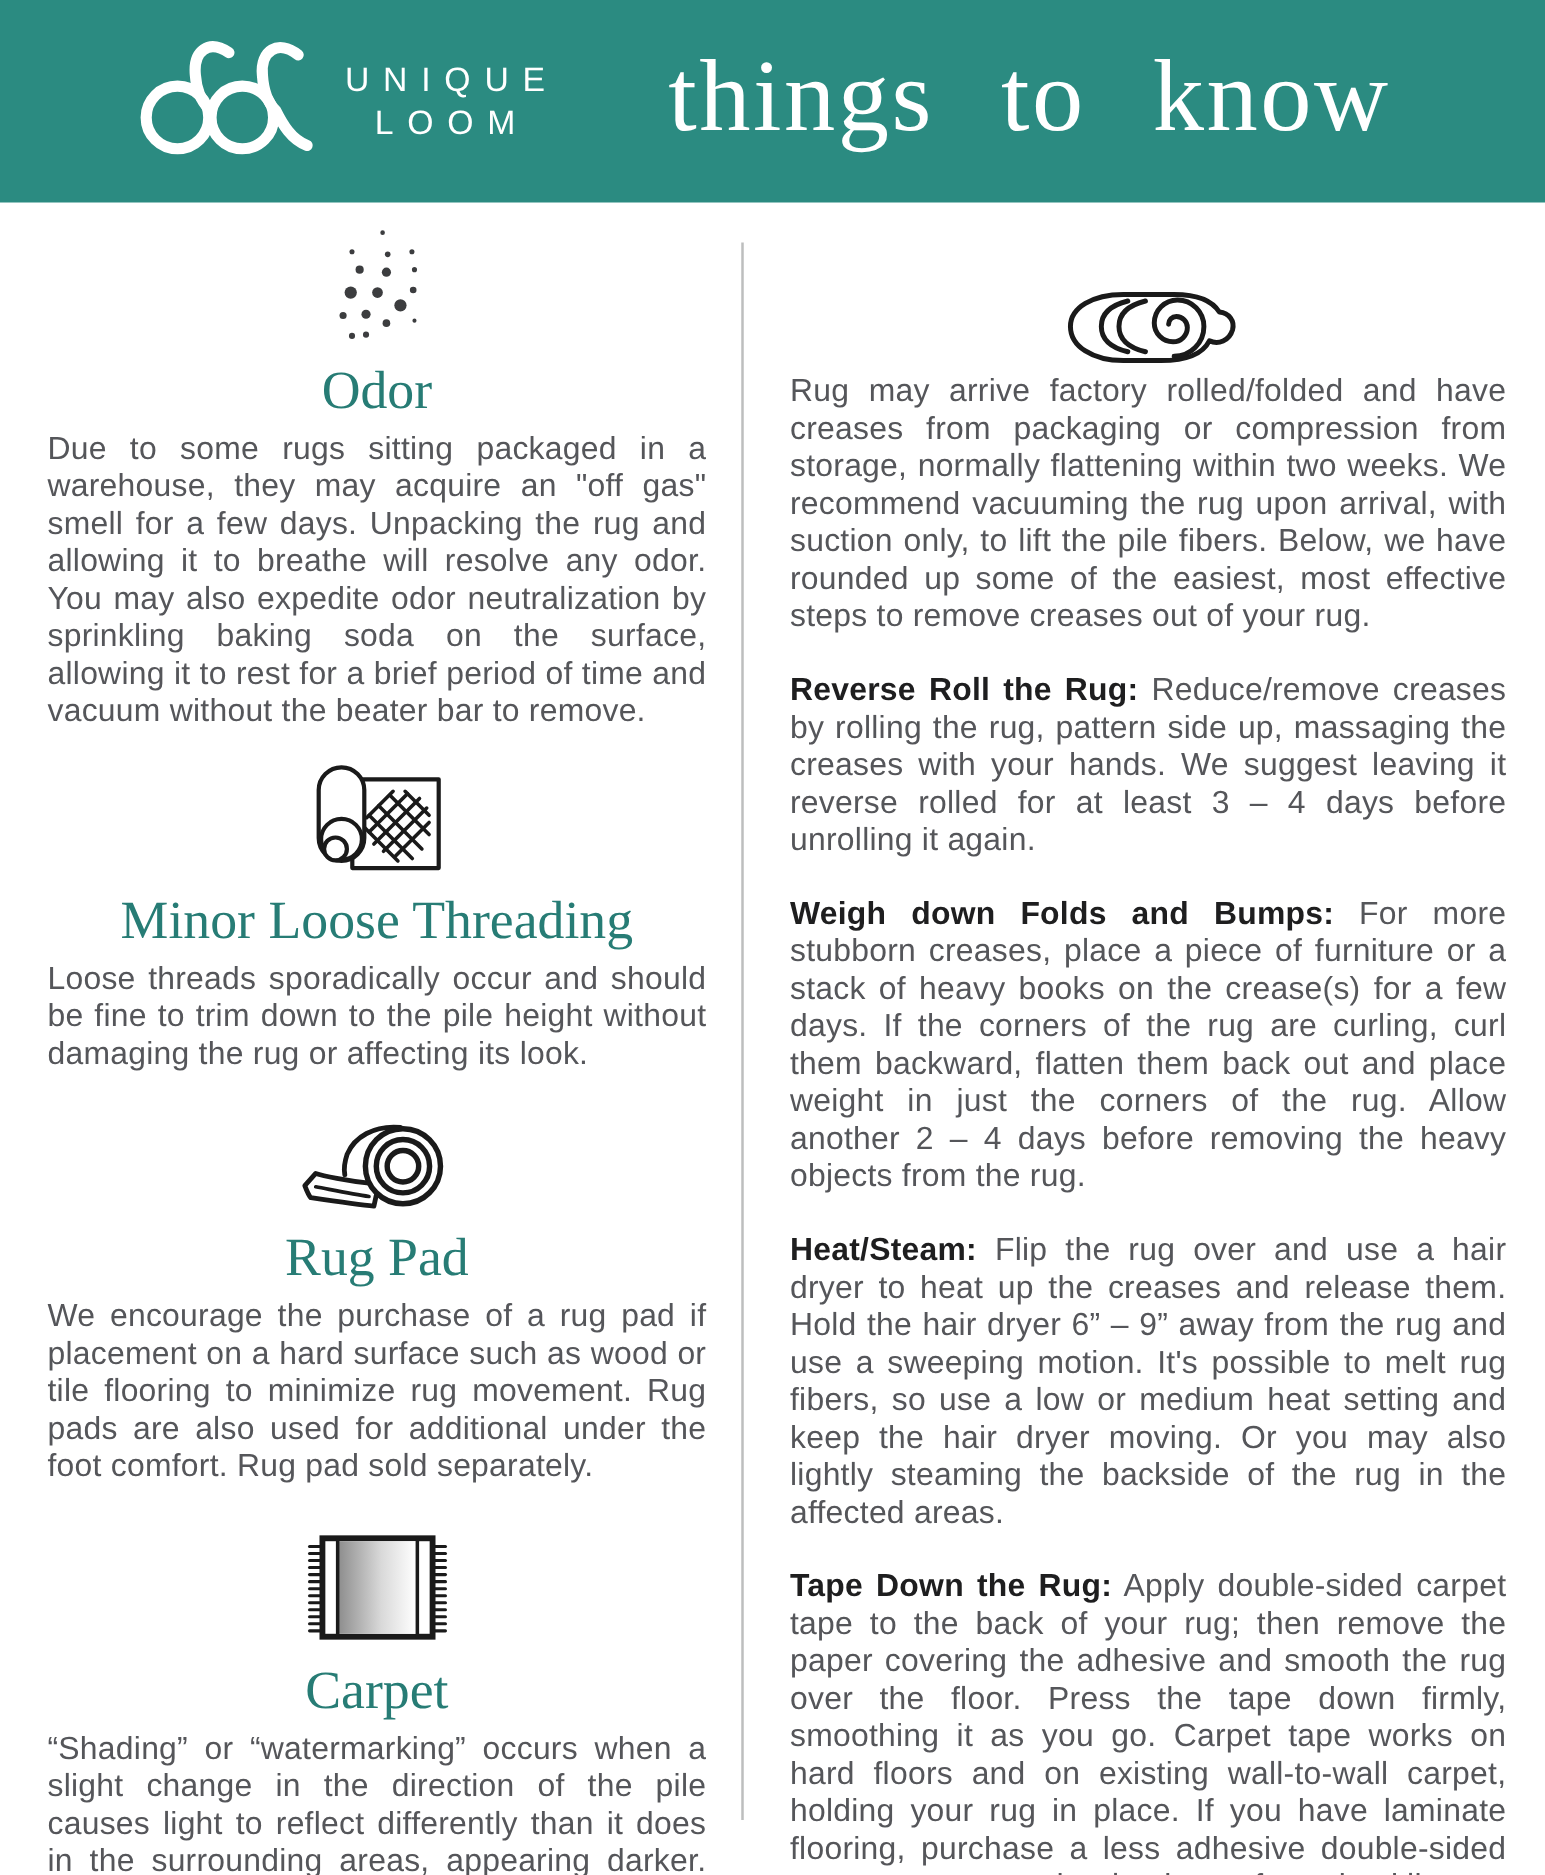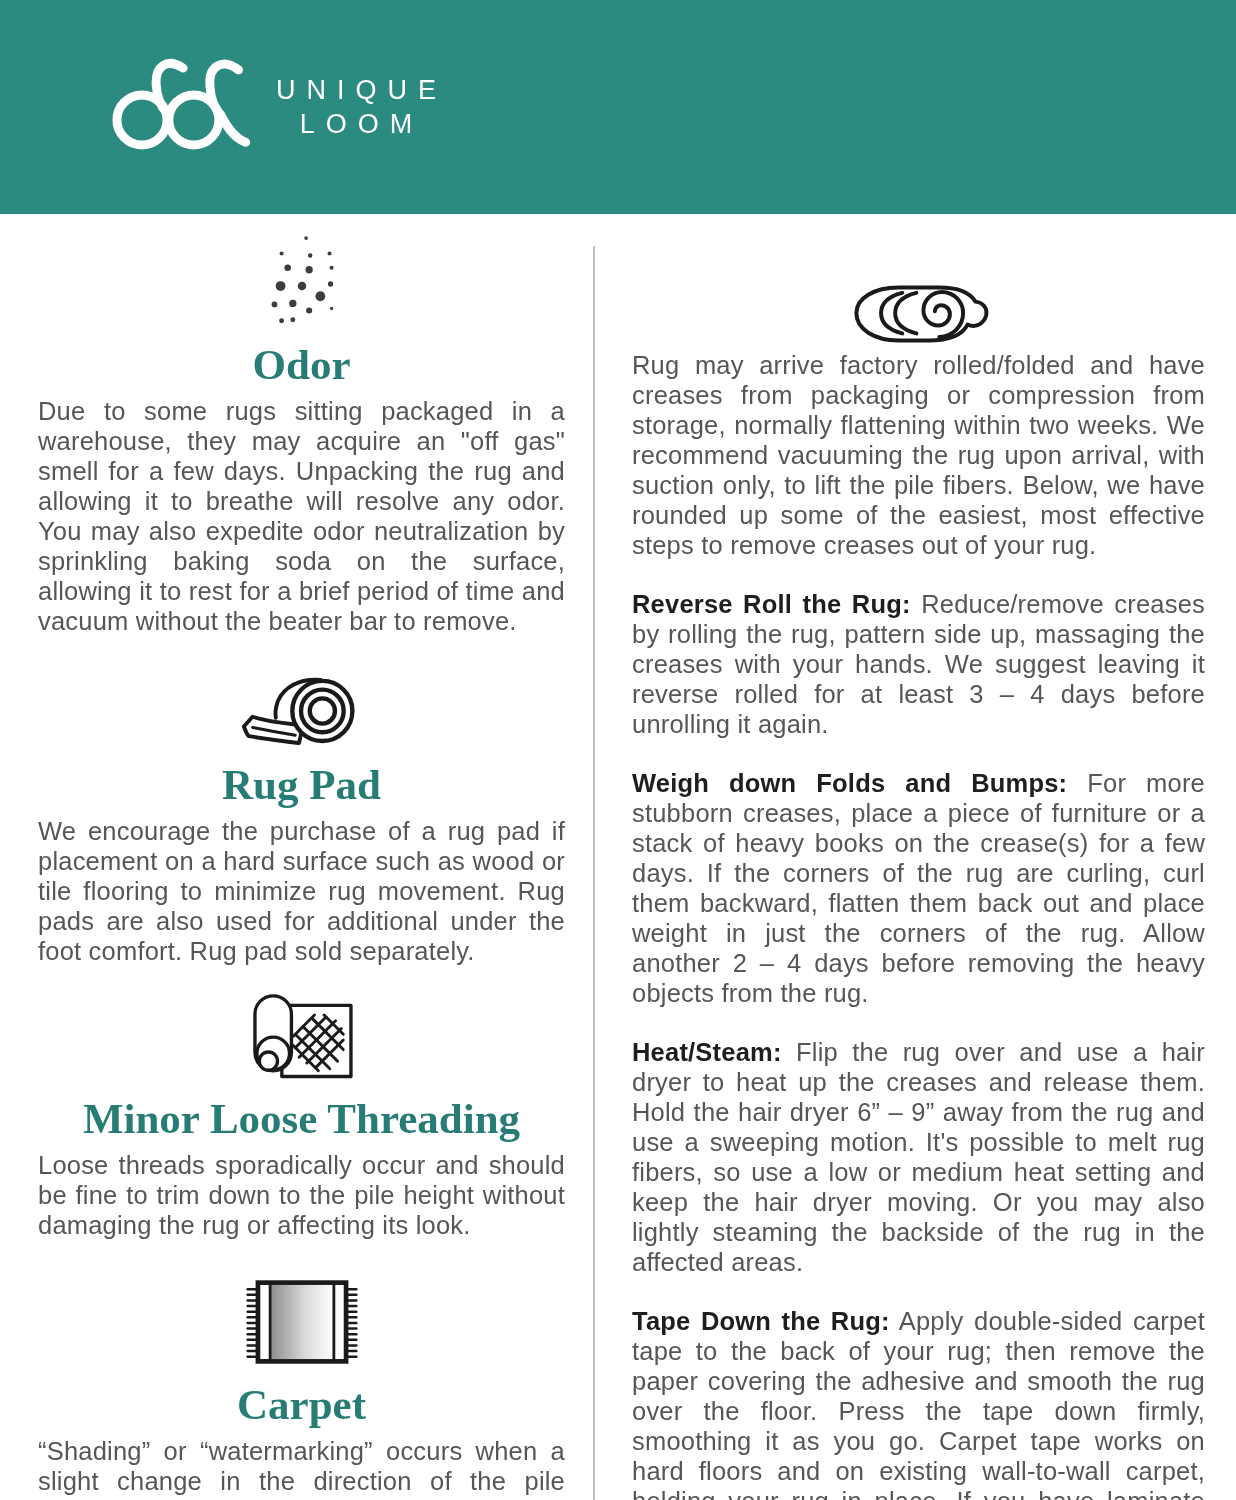--- a/index.html
+++ b/index.html
@@ -3,42 +3,42 @@
 <meta charset="utf-8">
 <style>
   html,body{margin:0;padding:0;}
   body{
     width:1236px;height:1500px;background:#ffffff;overflow:hidden;
     font-family:"Liberation Sans",sans-serif;
     -webkit-font-smoothing:antialiased;
   }
   
   .header{
-    height:214px;background:var(--header_bg,#2b8b81);
+    height:162px;background:var(--header_bg,#2b8b81);
     display:flex;align-items:center;box-sizing:border-box;
     padding:0 0 0 108px;
   }
   .logo-svg{width:152px;height:104px;flex:none;display:block;}
   .brand{margin-left:16px;color:#fff;text-align:center;flex:none;}
   .brand-line{font-size:27px;letter-spacing:11px;line-height:34px;font-weight:400;}
   .header-title{
     flex:1;text-align:center;color:#fff;
     font-family:"Liberation Serif","DejaVu Serif",serif;
     font-size:82px;line-height:1;letter-spacing:2px;word-spacing:0.38em;
     padding:0 46px 8px 10px;white-space:nowrap;
   }
   
   .main{display:flex;box-sizing:border-box;padding:18px 0 0 38px;}
   .col-left{width:527px;flex:none;}
   .divider{width:2px;flex:none;background:#bdbebe;margin-left:28px;margin-top:14px;height:1262px;}
   .col-right{width:573px;flex:none;margin-left:37px;}
   .icon-row{text-align:center;line-height:0;}
   .section-title{
     text-align:center;font-family:"Liberation Serif","DejaVu Serif",serif;
-    font-weight:700;font-size:43px;line-height:50px;color:var(--title_color,#277c75);
+    font-weight:400;font-size:43px;line-height:50px;color:var(--title_color,#277c75);
     margin:6px 0 6px 0;
   }
   .body-text{
     font-size:25.5px;line-height:30px;color:var(--body_color,#55565a);
     text-align:justify;margin:0;letter-spacing:0.2px;
   }
   .lead{color:#1e1e1f;font-weight:700;}
   .tip{margin-top:29px;}
   .mt1{margin-top:26px;}
   .mt2{margin-top:30px;}
@@ -54,20 +54,21 @@
       <circle cx="38" cy="72" r="28"></circle>
       <circle cx="96" cy="72" r="28"></circle>
       <path d="M 84,14 C 66,2 52,12 54,34 C 55,48 60,58 66,64"></path>
       <path d="M 146,16 C 128,2 112,12 114,34 C 115,50 120,60 126,66 C 132,78 140,92 154,97"></path>
     </g>
   </svg>
   <div class="brand">
     <div class="brand-line">UNIQUE</div>
     <div class="brand-line">LOOM</div>
   </div>
+  <div class="header-title">things to know</div>
 </div>
 
 <div class="main">
 
   <div class="col-left">
 
     <div class="section">
       <div class="icon-row">
         <svg width="96" height="102" viewBox="0 0 90 100" aria-hidden="true">
           <g fill="#3c3d3f">
@@ -88,35 +89,20 @@
               <circle cx="74" cy="75" r="1.6"></circle>
             <circle cx="25" cy="87" r="2.4"></circle>
               <circle cx="36" cy="86" r="2.4"></circle>
           </g>
         </svg>
       </div>
       <div class="section-title">Odor</div>
       <p class="body-text">Due to some rugs sitting packaged in a warehouse, they may acquire an "off gas" smell for a few days. Unpacking the rug and allowing it to breathe will resolve any odor. You may also expedite odor neutralization by sprinkling baking soda on the surface, allowing it to rest for a brief period of time and vacuum without the beater bar to remove.</p>
     </div>
 
-    <div class="section mt2">
-      <div class="icon-row">
-        <svg width="126" height="88" viewBox="0 0 130 90" aria-hidden="true">
-          <path d="M58,60 C40,58 20,54 14,52 L5,62 C5,62 8,70 10,72 C30,75 50,78 62,79 L64,70" class="icon-stroke icon-fillwhite" stroke-width="4"></path>
-          <path d="M14,63 C30,66 45,69 58,71" class="icon-stroke" stroke-width="3"></path>
-          <path d="M84,14 C62,12 46,22 40,36 C38,42 37,48 38,53" class="icon-stroke" stroke-width="4"></path>
-          <circle cx="86" cy="46" r="31" class="icon-stroke icon-fillwhite" stroke-width="4.5"></circle>
-          <circle cx="86" cy="46" r="22" class="icon-stroke icon-fillwhite" stroke-width="4.5"></circle>
-          <circle cx="86" cy="46" r="13" class="icon-stroke icon-fillwhite" stroke-width="4.5"></circle>
-        </svg>
-      </div>
-      <div class="section-title">Rug Pad</div>
-      <p class="body-text">We encourage the purchase of a rug pad if placement on a hard surface such as wood or tile flooring to minimize rug movement. Rug pads are also used for additional under the foot comfort. Rug pad sold separately.</p>
-    </div>
-
     <div class="section mt1">
       <div class="icon-row">
         <svg width="112" height="96" viewBox="0 0 110 100" aria-hidden="true">
           <rect x="34" y="14" width="72" height="74" class="icon-stroke icon-fillwhite" stroke-width="3.5"></rect>
           <g class="icon-stroke" stroke-width="3">
             <path d="M48,58 L80,26"></path>
               <path d="M52,68 L90,30"></path>
               <path d="M60,74 L96,38"></path>
             <path d="M70,78 L98,50"></path>
               <path d="M46,46 L68,24"></path>
@@ -126,20 +112,35 @@
             <path d="M66,28 L98,60"></path>
               <path d="M78,24 L98,44"></path>
           </g>
           <rect x="6" y="4" width="38" height="78" rx="19" class="icon-stroke icon-fillwhite" stroke-width="3.5"></rect>
           <circle cx="25" cy="64" r="17" class="icon-stroke icon-fillwhite" stroke-width="3.5"></circle>
           <circle cx="20" cy="72" r="9.5" class="icon-stroke icon-fillwhite" stroke-width="3.5"></circle>
         </svg>
       </div>
       <div class="section-title">Minor Loose Threading</div>
       <p class="body-text">Loose threads sporadically occur and should be fine to trim down to the pile height without damaging the rug or affecting its look.</p>
+    </div>
+
+    <div class="section mt2">
+      <div class="icon-row">
+        <svg width="126" height="88" viewBox="0 0 130 90" aria-hidden="true">
+          <path d="M58,60 C40,58 20,54 14,52 L5,62 C5,62 8,70 10,72 C30,75 50,78 62,79 L64,70" class="icon-stroke icon-fillwhite" stroke-width="4"></path>
+          <path d="M14,63 C30,66 45,69 58,71" class="icon-stroke" stroke-width="3"></path>
+          <path d="M84,14 C62,12 46,22 40,36 C38,42 37,48 38,53" class="icon-stroke" stroke-width="4"></path>
+          <circle cx="86" cy="46" r="31" class="icon-stroke icon-fillwhite" stroke-width="4.5"></circle>
+          <circle cx="86" cy="46" r="22" class="icon-stroke icon-fillwhite" stroke-width="4.5"></circle>
+          <circle cx="86" cy="46" r="13" class="icon-stroke icon-fillwhite" stroke-width="4.5"></circle>
+        </svg>
+      </div>
+      <div class="section-title">Rug Pad</div>
+      <p class="body-text">We encourage the purchase of a rug pad if placement on a hard surface such as wood or tile flooring to minimize rug movement. Rug pads are also used for additional under the foot comfort. Rug pad sold separately.</p>
     </div>
 
     <div class="section mt2">
       <div class="icon-row">
         <svg width="150" height="104" viewBox="0 0 160 110" aria-hidden="true">
           <defs>
             <linearGradient id="shadegrad" x1="0" y1="0" x2="1" y2="0">
               <stop offset="0" stop-color="#8e8e8e"></stop>
               <stop offset="0.55" stop-color="#d9d9d9"></stop>
               <stop offset="1" stop-color="#ffffff"></stop>

